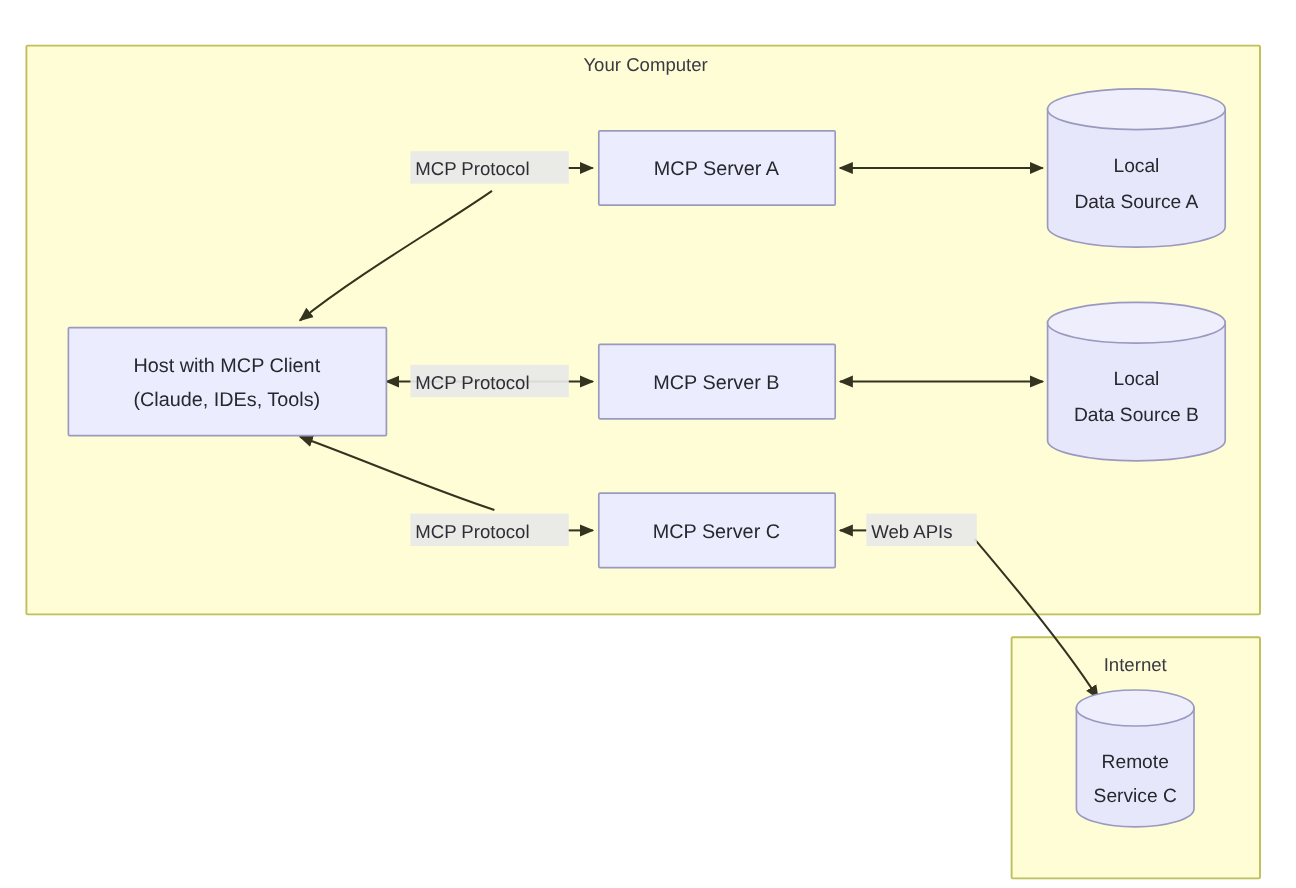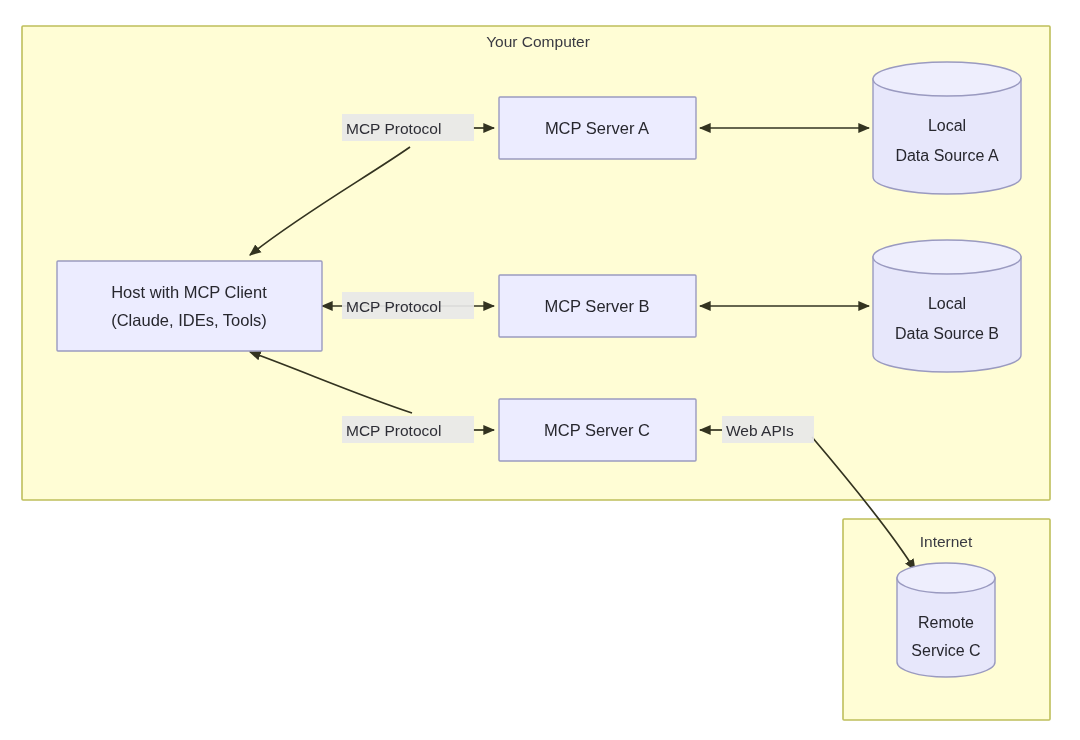--- a/index.html
+++ b/index.html
@@ -12,21 +12,21 @@
     width: 1080px;
     height: 740px;
     position: relative;
     font-family: "Liberation Sans", sans-serif;
     overflow: hidden;
   }
 
   #diagram-root {
     position: absolute;
     left: 0;
-    top: 0;
+    top: 12px;
     width: 1080px;
     height: 616px;
   }
 
   svg.diagram-canvas {
     position: absolute;
     left: 0;
     top: 0;
     width: 1080px;
     height: 740px;

